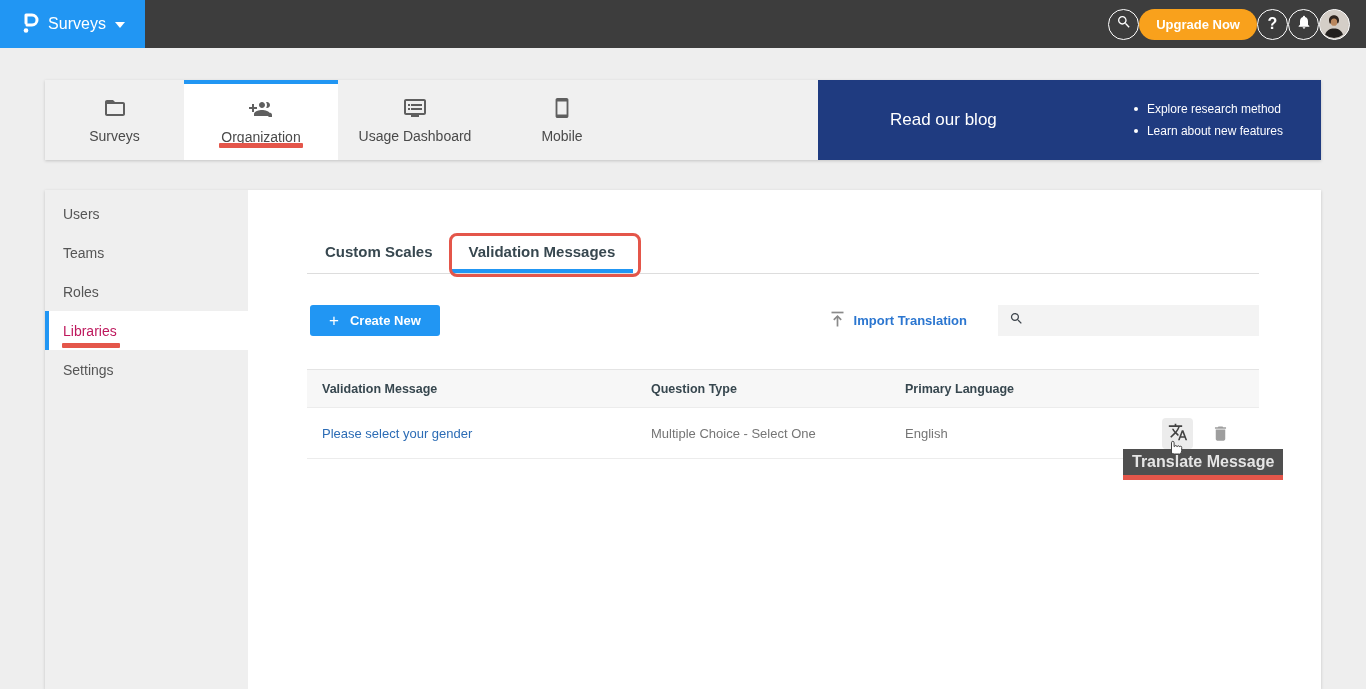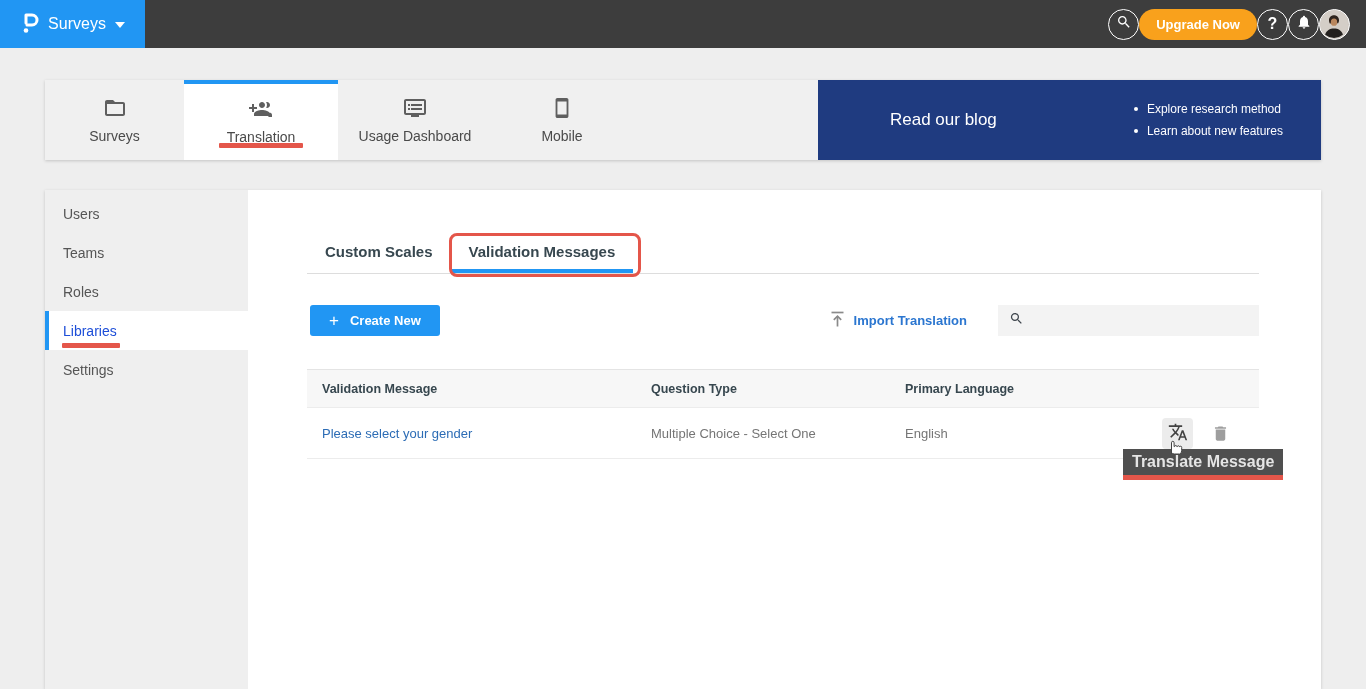--- a/index.html
+++ b/index.html
@@ -46,21 +46,21 @@
   .banner-bullets li::before { content:""; width:4px; height:4px; border-radius:50%;
     background:#fff; display:inline-block; flex:0 0 auto; }
 
   
   .content-card { position:absolute; left:45px; top:190px; width:1276px; height:499px;
     background:#fff; box-shadow:0 1px 3px rgba(0,0,0,.18); display:flex; }
   .sidebar { width:203px; background:#efefef; padding-top:4px; flex:0 0 auto; }
   .side-item { height:39px; display:flex; align-items:center; padding-left:18px;
     font-size:14px; color:#555; cursor:pointer; position:relative; }
   .side-item.active { background:#fff; border-left:4px solid #2196f3;
-    padding-left:14px; color:#1d4ed8; }
+    padding-left:14px; color:#be185d; }
   .side-red-underline { position:absolute; left:13px; bottom:2px; width:58px; height:5px;
     background:#e4564a; border-radius:1px; }
 
   .main { flex:1; position:relative; padding:47px 62px 0 59px; }
 
   .tab-row { display:flex; }
   .ct-tab { font-size:15px; font-weight:700; color:#37474f; padding:6px 18px 13px;
     cursor:pointer; position:relative; }
   .ct-tab.active { border-bottom:4px solid #2196f3; padding-bottom:9px; }
   .red-box { position:absolute; left:-2px; right:-8px; top:-4px; bottom:-8px;
@@ -156,21 +156,21 @@
         </svg>
     </span>
     <span>Surveys</span>
   </div>
   <div class="nav-tab t1 active">
     <span>
       <svg width="26" height="24" viewBox="0 0 24 24" fill="#5f5f5f">
           <path d="M8 10H5V7H3v3H0v2h3v3h2v-3h3v-2zm10 1c1.66 0 2.99-1.34 2.99-3S19.66 5 18 5c-.32 0-.63.05-.91.14.57.81.9 1.79.9 2.86 0 1.07-.34 2.04-.9 2.86.28.09.59.14.91.14zm-5 0c1.66 0 2.99-1.34 2.99-3S14.66 5 13 5c-1.66 0-3 1.34-3 3s1.34 3 3 3zm5.03 3.83c.85.73 1.39 1.66 1.39 2.84v2.33H23v-2.33c0-1.54-2.37-2.49-4.97-2.84zM13 13c-2.67 0-8 1.34-8 4v2h16v-2c0-2.66-5.33-4-8-4z"></path>
         </svg>
     </span>
-    <span>Translation</span>
+    <span>Organization</span>
     <span class="nav-red-underline"></span>
   </div>
   <div class="nav-tab t2">
     <span>
       <svg width="24" height="24" viewBox="0 0 24 24" fill="#5f5f5f">
           <path d="M21 3H3c-1.1 0-2 .9-2 2v12c0 1.1.9 2 2 2h5v2h8v-2h5c1.1 0 2-.9 2-2V5c0-1.1-.9-2-2-2zm0 14H3V5h18v12zm-2-9H8v2h11V8zm0 4H8v2h11v-2zM7 8H5v2h2V8zm0 4H5v2h2v-2z"></path>
         </svg>
     </span>
     <span>Usage Dashboard</span>
   </div>

